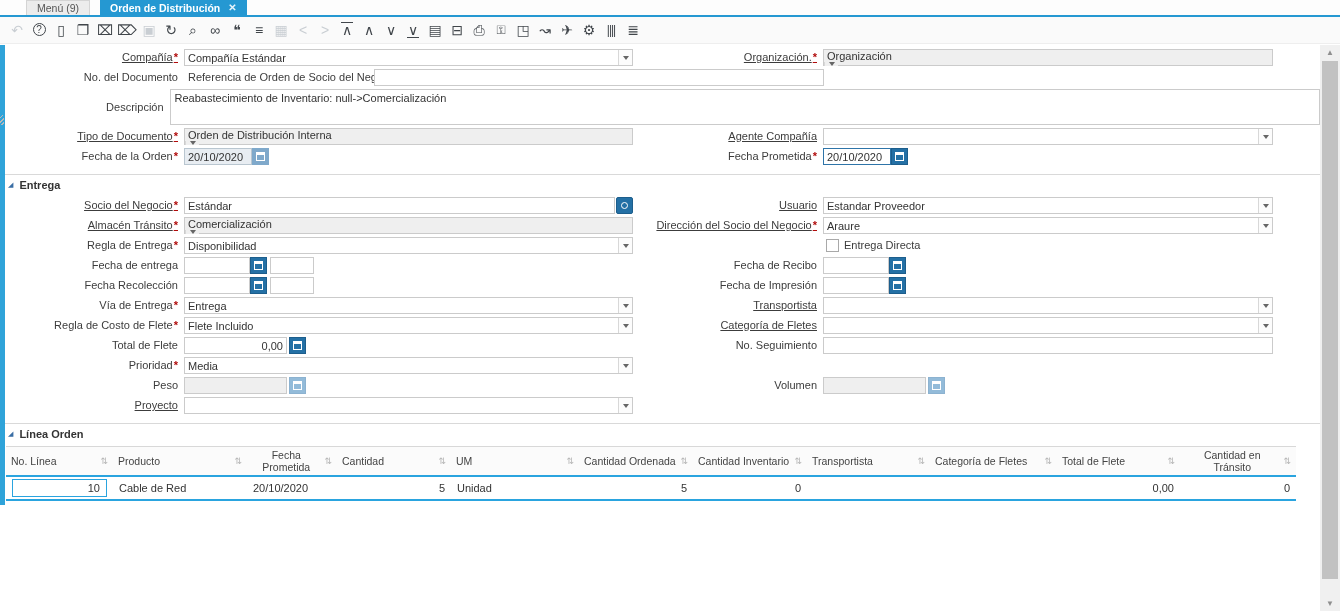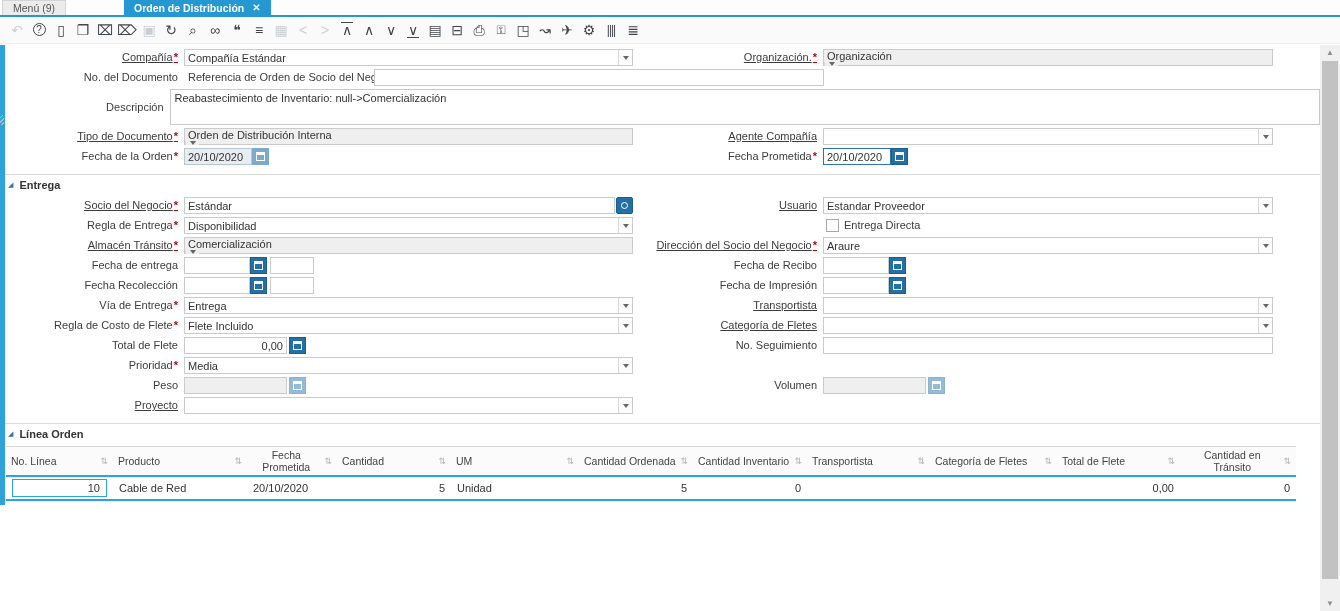--- a/index.html
+++ b/index.html
@@ -1,24 +1,24 @@
 <!DOCTYPE html>
 <html><head>
 <meta charset="utf-8">
 <style>
   * { box-sizing: border-box; margin: 0; padding: 0; }
   html,body { width:1340px; height:611px; overflow:hidden; }
   body { font-family:"Liberation Sans", sans-serif; font-size:11px; color:#3c3c3c; background:#fff; }
   .app { position:relative; width:1340px; height:611px; background:#fff; }
 
   
-  .tabbar { height:17px; background:#fdfdfd; display:flex; align-items:flex-end; border-bottom:2px solid #2598d2; padding-left:2px; }
+  .tabbar { height:17px; background:#fdfdfd; display:flex; align-items:flex-end; border-bottom:2px solid #2598d2; padding-left:26px; }
   .tab { height:15px; display:flex; align-items:center; padding:0 10px; font-size:10.5px; cursor:default; }
   .tab.inactive { background:#ececec; color:#555; border:1px solid #d4d4d4; border-bottom:none; margin-right:10px; }
-  .tab.active { background:#2598d2; color:#fff; font-weight:bold;margin-left:48px; }
+  .tab.active { background:#2598d2; color:#fff; font-weight:bold; }
   .tclose { margin-left:8px; font-size:10px; color:#e8f4fb; font-weight:bold; }
 
   
   .toolbar { height:27px; background:#fafafa; display:flex; align-items:center; padding-left:6px; border-bottom:1px solid #eee; }
   .ticon { width:22px; text-align:center; font-size:14px; line-height:22px; color:#41464b; cursor:pointer; position:relative; }
   .ticon.dis { color:#c9ced3; cursor:default; }
   .ticon.sm { font-size:12px; }
   .ticon.squish { letter-spacing:-1px; font-size:12px; }
   .ticon.bar-top::before  { content:""; position:absolute; left:5px; right:5px; top:3px;  border-top:1.5px solid currentColor; }
   .ticon.bar-bottom::after{ content:""; position:absolute; left:5px; right:5px; bottom:3px; border-bottom:1.5px solid currentColor; }
@@ -220,48 +220,48 @@
       <label class="lbl r link"><span>Usuario</span></label>
       <div class="combo w-r">
         <input value="Estandar Proveedor" style="">
         <span class="cbtn">
             <i class="caret"></i>
           </span>
       </div>
     </div>
 
     <div class="frow">
+      <label class="lbl l link"><span>Almacén Tránsito</span><span class="ast">*</span></label>
+      <div class="combo w-l ro">
+        <input value="Comercialización" style="">
+        <span class="cbtn">
+            <i class="caret"></i>
+          </span>
+      </div>
+      <label class="lbl r link"><span>Dirección del Socio del Negocio</span><span class="ast">*</span></label>
+      <div class="combo w-r">
+        <input value="Araure" style="">
+        <span class="cbtn">
+            <i class="caret"></i>
+          </span>
+      </div>
+    </div>
+
+    <div class="frow">
       <label class="lbl l"><span>Regla de Entrega</span><span class="ast">*</span></label>
       <div class="combo w-l">
         <input value="Disponibilidad" style="">
         <span class="cbtn">
             <i class="caret"></i>
           </span>
       </div>
       <label class="lbl r"></label>
       <div class="w-r" style="display:flex">
         <span class="cb"></span>
         <span class="cblabel">Entrega Directa</span>
-      </div>
-    </div>
-
-    <div class="frow">
-      <label class="lbl l link"><span>Almacén Tránsito</span><span class="ast">*</span></label>
-      <div class="combo w-l ro">
-        <input value="Comercialización" style="">
-        <span class="cbtn">
-            <i class="caret"></i>
-          </span>
-      </div>
-      <label class="lbl r link"><span>Dirección del Socio del Negocio</span><span class="ast">*</span></label>
-      <div class="combo w-r">
-        <input value="Araure" style="">
-        <span class="cbtn">
-            <i class="caret"></i>
-          </span>
       </div>
     </div>
 
     <div class="frow">
       <label class="lbl l"><span>Fecha de entrega</span></label>
       <div class="dategrp w-l">
         <div class="dinput"><input value="" style=""></div>
         <span class="calbtn">
             <i></i>
           </span>

